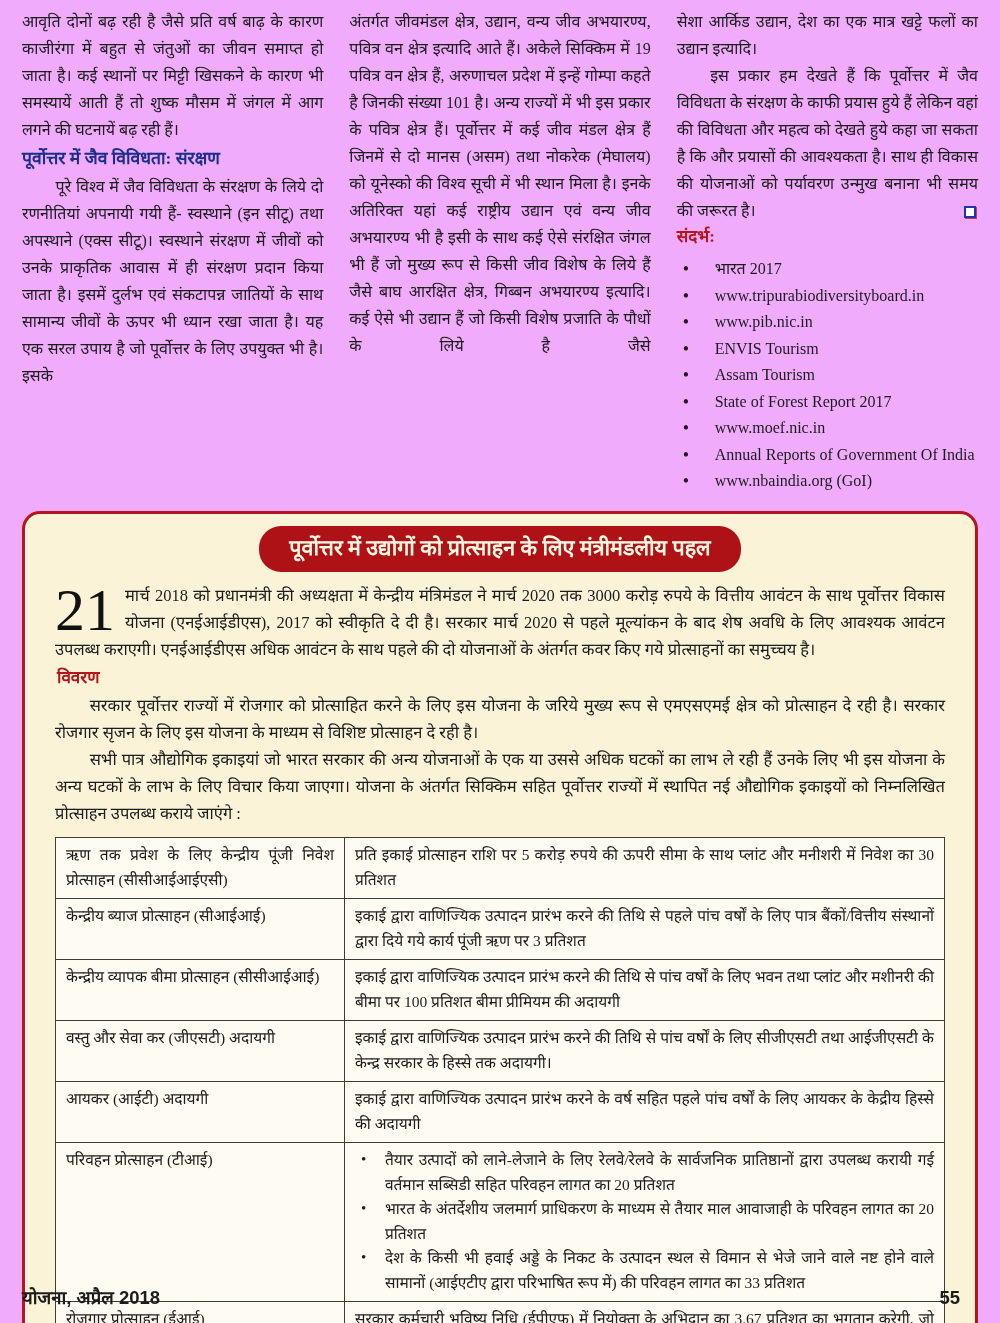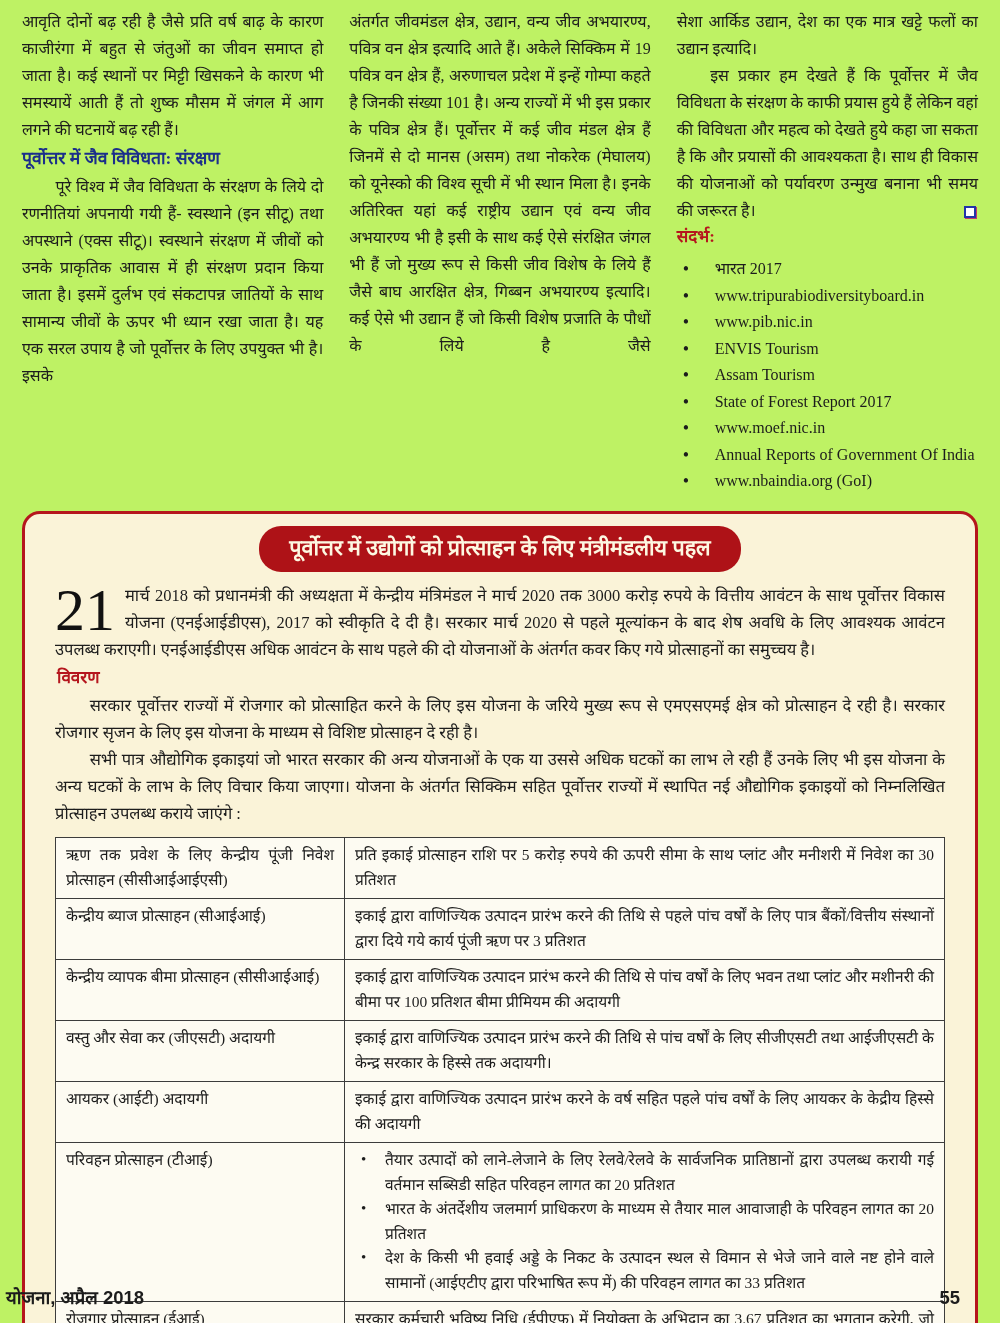--- a/index.html
+++ b/index.html
@@ -1,18 +1,18 @@
 <!DOCTYPE html>
 <html><head>
 <meta charset="utf-8">
 <style>
   * { margin:0; padding:0; box-sizing:border-box; }
   body { background:#e8e8e8; font-family:"Liberation Serif","DejaVu Serif",serif; }
   .page {
-    width:1000px; height:1323px; margin:0 auto; background:#bef264;
+    width:1000px; height:1323px; margin:0 auto; background:#f0abfc;
     position:relative; padding:8px 22px 0 22px; color:#1c1c1c; overflow:hidden;
   }
   
   .columns { display:flex; gap:26px; align-items:flex-start; }
   .col { flex:1 1 0; font-size:16px; line-height:27px; }
   .col p { text-align:justify; }
   .fill { text-align-last:justify; }
   .indent { text-indent:2.1em; }
   .blue-head {
     color:#1b2f8a; font-size:17.5px; font-weight:bold; line-height:30px;
@@ -53,21 +53,21 @@
     background:#fdfbf2; font-size:15.5px; line-height:24.5px;
   }
   table.incentives td { border:1.5px solid #3c3c3c; padding:5px 10px 6px 10px; vertical-align:top; }
   td.c1 { width:32.5%; text-align:justify; }
   td.c2 { width:67.5%; text-align:justify;margin-left:18px; }
   .tbullets { list-style:none; }
   .tbullets li { position:relative; padding-left:30px; text-align:justify; }
   .tbullets li::before { content:"\2022"; position:absolute; left:6px; top:-1px; font-size:15px; }
   
   .footer {
-    position:absolute; left:6px; right:40px; bottom:14px;
+    position:absolute; left:22px; right:40px; bottom:14px;
     display:flex; justify-content:space-between; align-items:baseline;
     font-weight:bold; font-size:18.5px;
     font-family:"Liberation Sans","DejaVu Sans",sans-serif;
   }
 </style>
 </head>
 <body>
 
 <div class="page">
 

